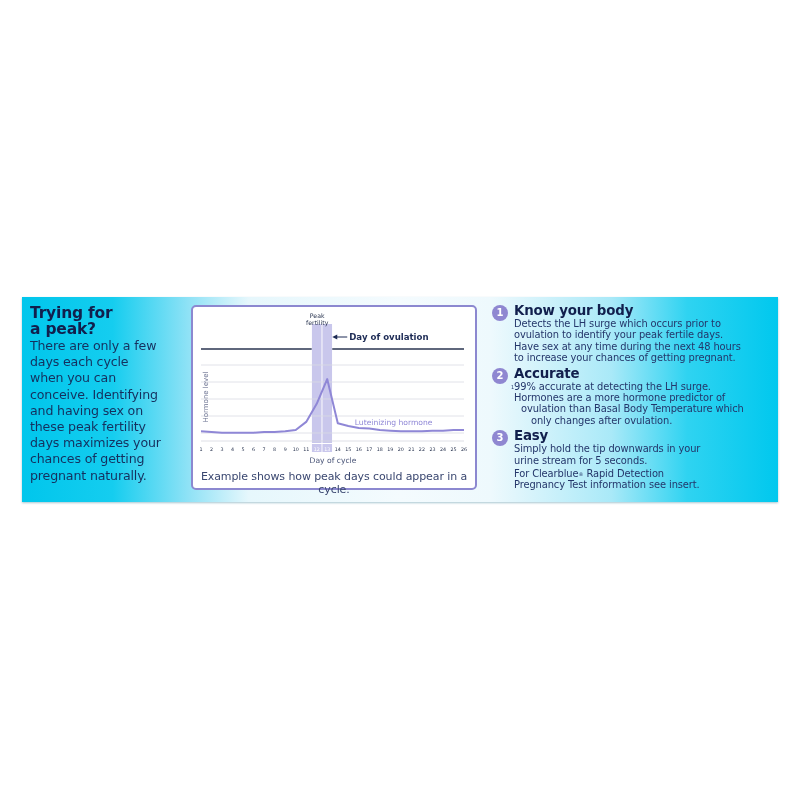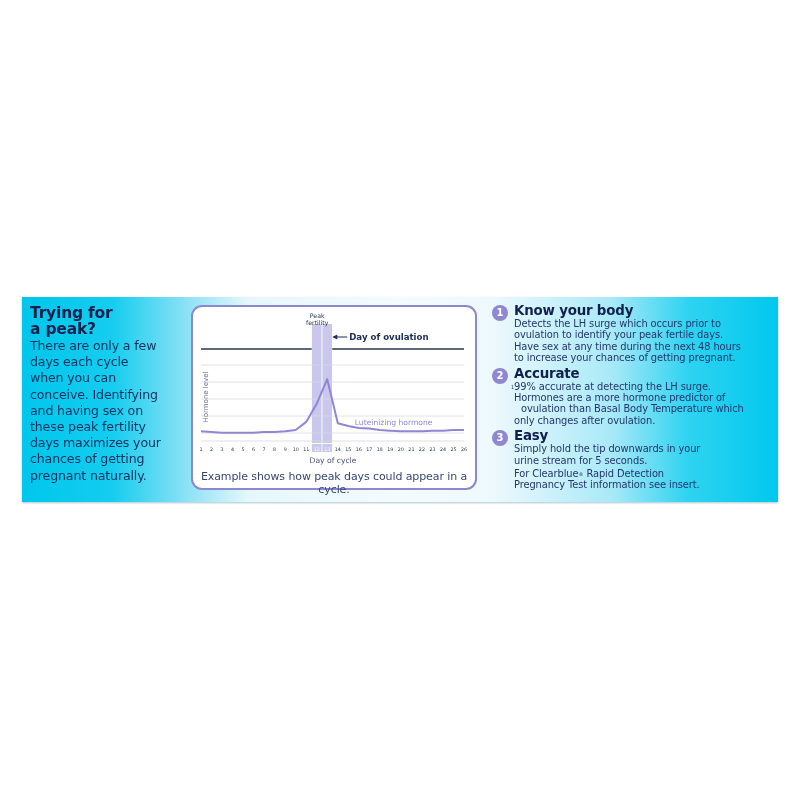--- a/index.html
+++ b/index.html
@@ -16,21 +16,21 @@
   .left h1 {
     font-family: "DejaVu Sans", sans-serif; font-weight: 900; font-size: 15.5px; line-height: 16px;
     color: #111f4d; letter-spacing: -0.2px;
   }
   .left p {
     margin-top: 1px; font-size: 12.6px; line-height: 16.2px; color: #15305e; letter-spacing: -0.15px;
   }
 
   .chart-card {
     position: absolute; left: 169px; top: 8px; width: 286px; height: 185px;
-    background: #ffffff; border: 2.5px solid #8c88d0; border-radius: 11px;
+    background: #ffffff; border: 2.5px solid #8c88d0; border-radius: 5px;
   }
   .chart-svg { position: absolute; left: 0; top: 0; }
   .chart-caption {
     position: absolute; left: 0; width: 100%; top: 163px; text-align: center;
     font-size: 11px; color: #3a4770; letter-spacing: -0.1px;
   }
 
   .right { position: absolute; left: 470px; top: 7px; width: 285px; }
   .feature { position: relative; padding-left: 22px; margin-bottom: 3px; }
   .badge {
@@ -135,21 +135,21 @@
       </p>
     </div>
 
     <div class="feature">
       <span class="badge">2</span>
       <h2>Accurate</h2>
       <p style="margin-left:-3px;">
         <sup>1</sup><span>99% accurate at detecting the LH surge.</span><br>
         <span style="margin-left:3px;">Hormones are a more hormone predictor of</span><br>
         <span style="margin-left:10px;">ovulation than Basal Body Temperature which</span><br>
-        <span style="margin-left:3px;">only changes after ovulation.</span>
+        <span style="margin-left:20px;">only changes after ovulation.</span>
       </p>
     </div>
 
     <div class="feature">
       <span class="badge">3</span>
       <h2>Easy</h2>
       <p>
         <span>Simply hold the tip downwards in your</span><br>
         <span>urine stream for 5 seconds.</span>
       </p>

